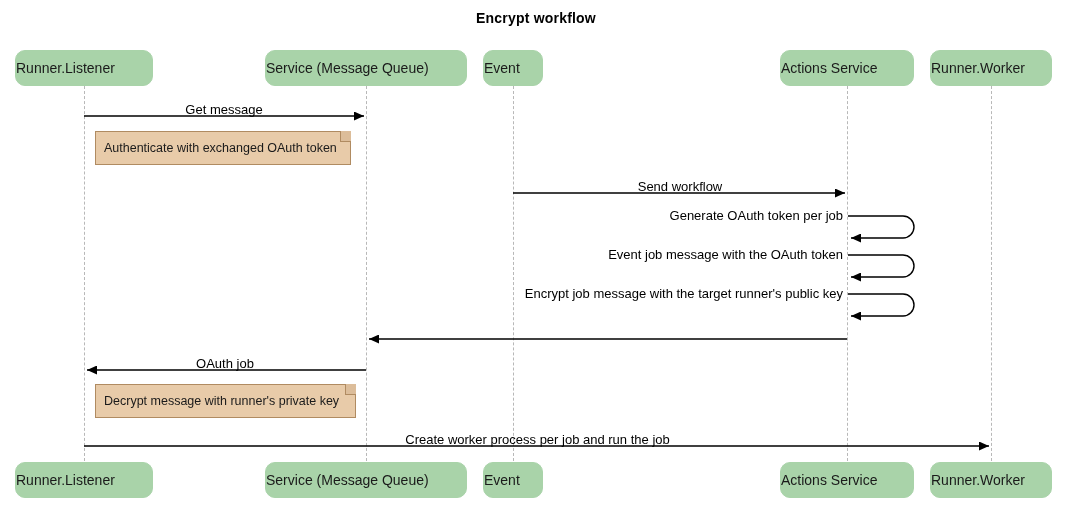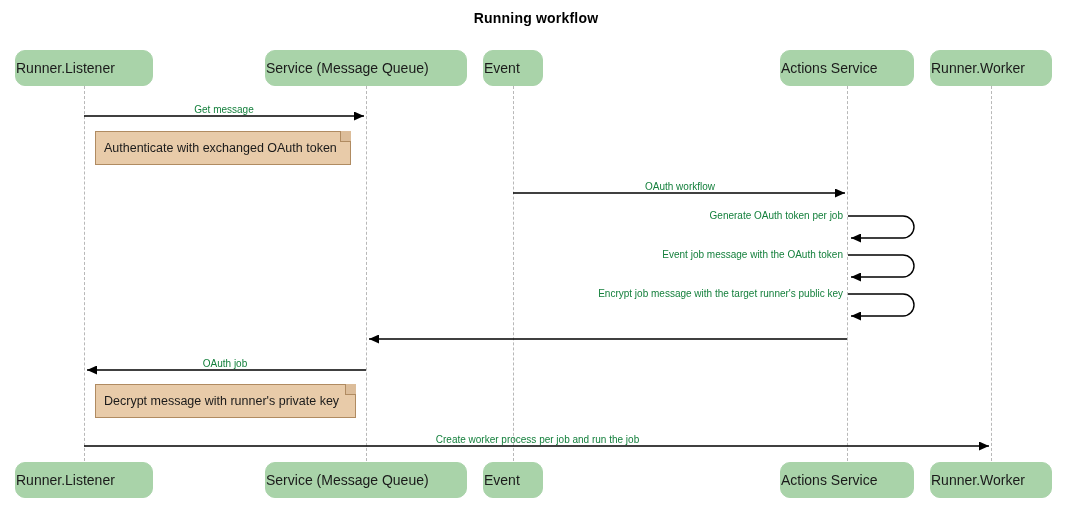--- a/index.html
+++ b/index.html
@@ -73,42 +73,42 @@
     top: 0;
     right: 0;
     background: #dcbd9a;
     border-left: 1px solid #b08b61;
     border-bottom: 1px solid #b08b61;
     box-sizing: border-box;
   }
   
   .msg-label {
     position: absolute;
-    font-size: 10px;
-    color: #15803d;
+    font-size: 13px;
+    color: #000000;
     white-space: nowrap;
     line-height: 14px;
   }
   .msg-label.center { text-align: center; }
   .msg-label.right  { text-align: right; }
   svg.overlay {
     position: absolute;
     left: 0;
     top: 0;
     width: 1072px;
     height: 523px;
     pointer-events: none;
   }
 </style>
 </head>
 <body>
 
 <div id="diagram">
 
-  <div class="title">Running workflow</div>
+  <div class="title">Encrypt workflow</div>
 
   <div class="lifeline" style="left:84px; top:86px; height:375px;"></div>
   <div class="lifeline" style="left:366px; top:86px; height:375px;"></div>
   <div class="lifeline" style="left:513px; top:86px; height:375px;"></div>
   <div class="lifeline" style="left:847px; top:86px; height:375px;"></div>
   <div class="lifeline" style="left:991px; top:86px; height:375px;"></div>
 
   <div class="participant" style="left:15px; top:50px; width:138px;">
     <span>Runner.Listener</span>
   </div>
@@ -163,21 +163,21 @@
 
     <line x1="847" y1="339" x2="369" y2="339" stroke="#000" stroke-width="1.4" marker-end="url(#arrowL)"></line>
 
     <line x1="366" y1="370" x2="87" y2="370" stroke="#000" stroke-width="1.4" marker-end="url(#arrowL)"></line>
 
     <line x1="84" y1="446" x2="989" y2="446" stroke="#000" stroke-width="1.4" marker-end="url(#arrowR)"></line>
   </svg>
 
   <div class="msg-label center" style="left:84px; top:103px; width:280px;">Get message</div>
 
-  <div class="msg-label center" style="left:513px; top:180px; width:334px;">OAuth workflow</div>
+  <div class="msg-label center" style="left:513px; top:180px; width:334px;">Send workflow</div>
 
   <div class="msg-label right" style="left:448px; top:209px; width:395px;">Generate OAuth token per job</div>
 
   <div class="msg-label right" style="left:448px; top:248px; width:395px;">Event job message with the OAuth token</div>
 
   <div class="msg-label right" style="left:448px; top:287px; width:395px;">Encrypt job message with the target runner's public key</div>
 
 
   <div class="msg-label center" style="left:84px; top:357px; width:282px;">OAuth job</div>
 

